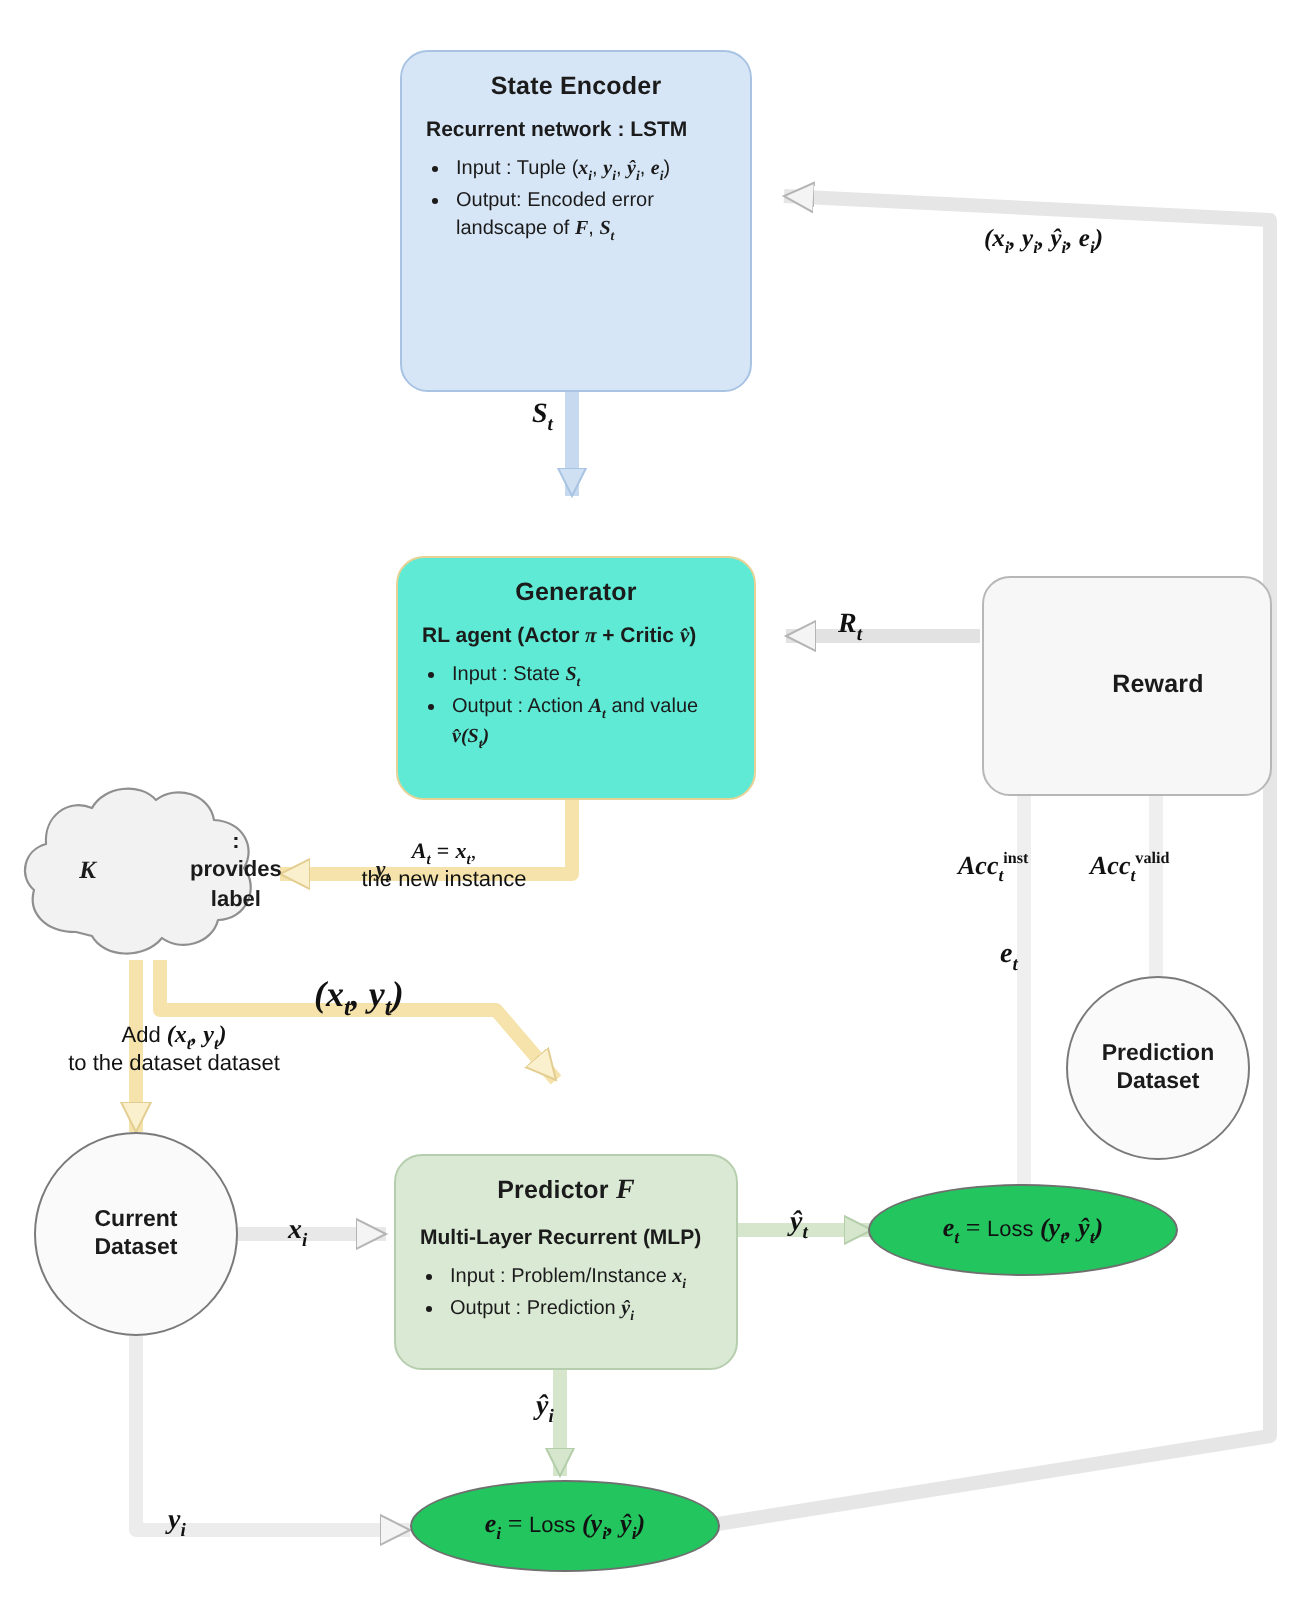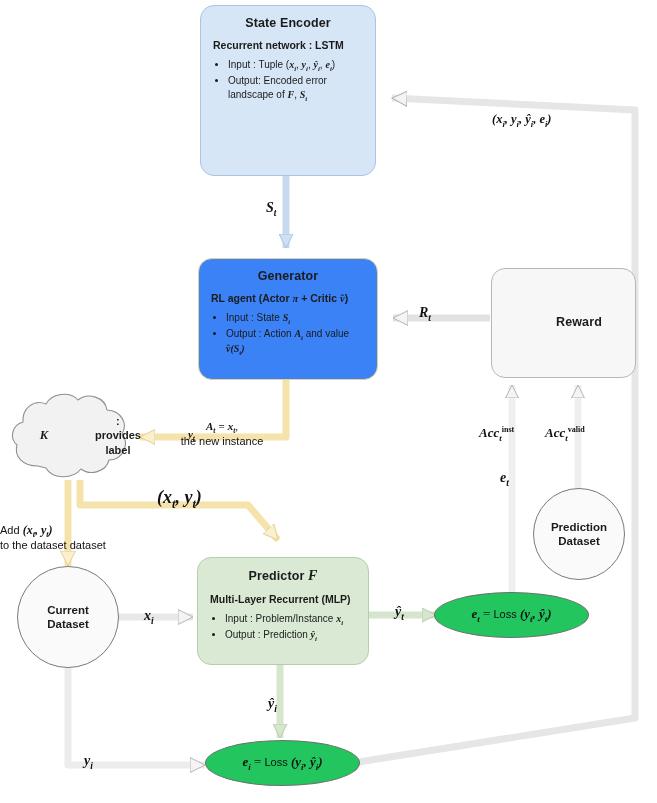--- a/index.html
+++ b/index.html
@@ -19,29 +19,30 @@
     left:0;top:0;
     width:657px;height:803px;
     pointer-events:none;
   }
   .node{
     position:absolute;
     box-sizing:border-box;
     display:flex;
     flex-direction:column;
     align-items:center;
+    margin-top:20px;
   }
   
   .boxnode{
     border:1px solid #9aa0a6;
     border-radius:14px;
     padding:10px 12px 12px 12px;
   }
   .box-blue{ background:#d7e6f7; border-color:#a9c4e2; }
-  .box-yellow{ background:#3b82f6; border-color:#e6d295; }
+  .box-yellow{ background:#5eead4; border-color:#e6d295; }
   .box-green{ background:#d9e9d4; border-color:#b6ceae; }
   .box-grey{ background:#f7f7f7; border-color:#b7b7b7; }
 
   .node-title{
     font-weight:bold;
     font-size:12.5px;
     color:#1b1b1b;
     text-align:center;
     letter-spacing:.1px;
     margin-bottom:9px;
@@ -267,21 +268,21 @@
 
   <div class="lbl math" style="left:492px; top:112px; font-size:12.5px;"><m>(x<sub>i</sub>, y<sub>i</sub>, ŷ<sub>i</sub>, e<sub>i</sub>)</m></div>
 
   <div class="lbl" style="left:152px; top:420px; text-align:center; width:140px;">
     <span class="mathlg" style="position:static;"><m>A<sub>t</sub></m> <mu style="font-style:normal">=</mu> <m>x<sub>t</sub></m><mu style="font-style:normal;font-weight:normal">,</mu></span><br>
     <span class="plain" style="position:static;">the new instance</span>
   </div>
 
   <div class="lbl math" style="left:157px; top:487px; font-size:18px;"><m>(x<sub>t</sub>, y<sub>t</sub>)</m></div>
 
-  <div class="lbl" style="left:0; top:510px; width:150px; text-align:left;margin-top:13px;">
+  <div class="lbl" style="left:12px; top:510px; width:150px; text-align:center;">
     <span class="plain" style="position:static;">Add <m style="font-size:12px">(x<sub>t</sub>, y<sub>t</sub>)</m></span><br>
     <span class="plain" style="position:static;">to the dataset dataset</span>
   </div>
 
   <div class="lbl mathlg" style="left:144px; top:608px;"><m>x<sub>i</sub></m></div>
 
   <div class="lbl mathlg" style="left:395px; top:604px;"><m>ŷ<sub>t</sub></m></div>
 
   <div class="lbl mathlg" style="left:268px; top:696px;"><m>ŷ<sub>i</sub></m></div>
 

